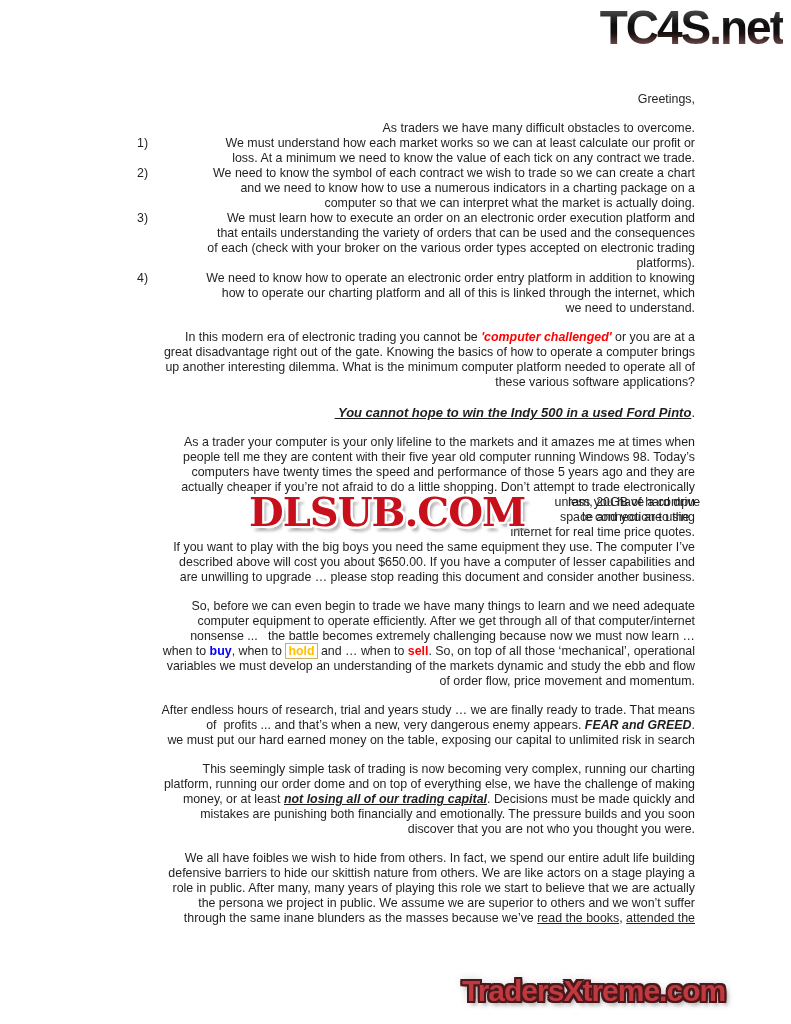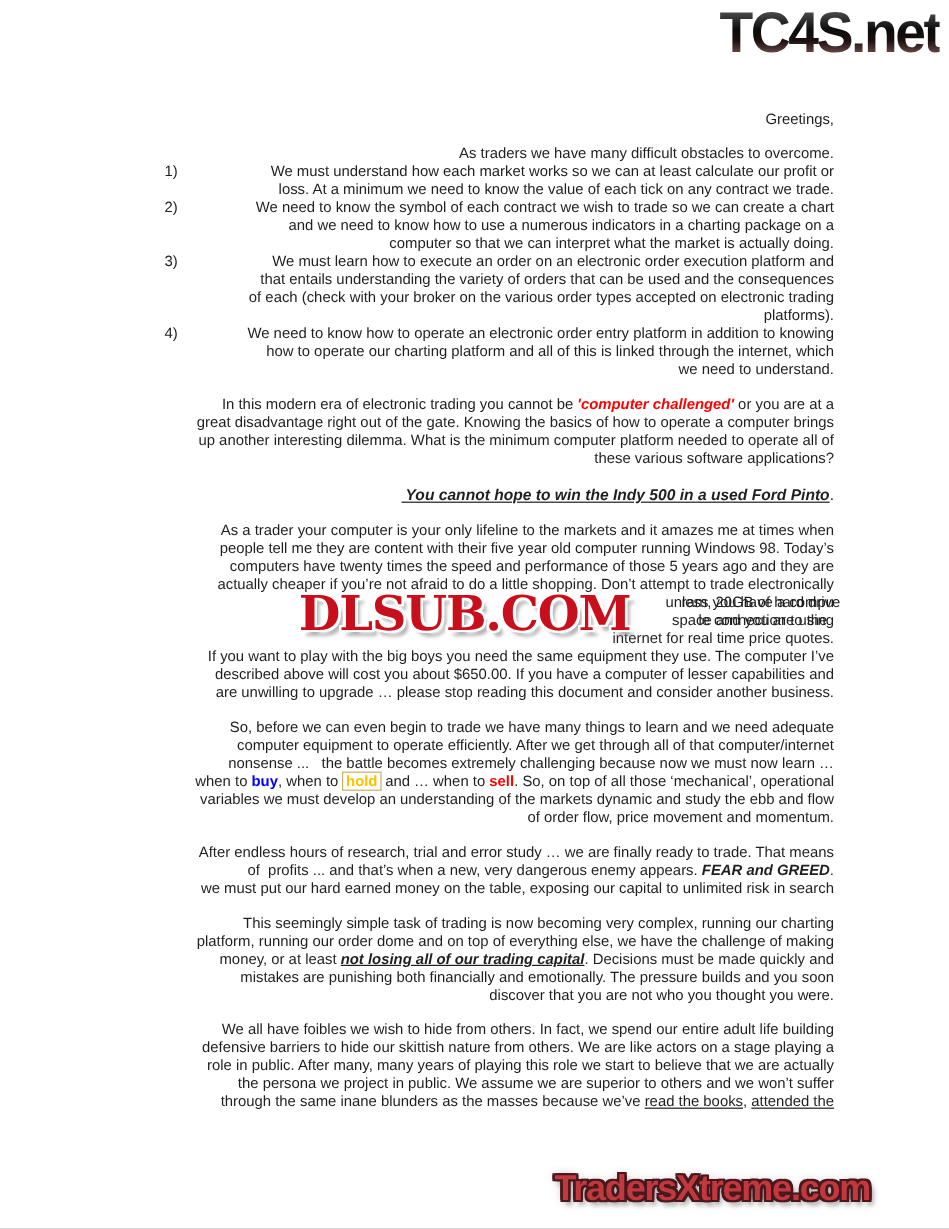--- a/index.html
+++ b/index.html
@@ -123,21 +123,21 @@
       </div>
       <div class="block p">
         <div class="line"><span>So, before we can even begin to trade we have many things to learn and we need adequate</span></div>
         <div class="line"><span>computer equipment to operate efficiently. After we get through all of that computer/internet</span></div>
         <div class="line"><span>nonsense ...   the battle becomes extremely challenging because now we must now learn …</span></div>
         <div class="line"><span>when to </span><span class="buy">buy</span><span>, when to </span><span class="hold">hold</span><span> and … when to </span><span class="sell">sell</span><span>. So, on top of all those ‘mechanical’, operational</span></div>
         <div class="line"><span>variables we must develop an understanding of the markets dynamic and study the ebb and flow</span></div>
         <div class="line"><span>of order flow, price movement and momentum.</span></div>
       </div>
       <div class="block p">
-        <div class="line"><span>After endless hours of research, trial and error study … we are finally ready to trade. That means</span></div>
+        <div class="line"><span>After endless hours of research, trial and years study … we are finally ready to trade. That means</span></div>
         <div class="line"><span>of  profits ... and that’s when a new, very dangerous enemy appears. </span><span class="bi">FEAR and GREED</span><span>.</span></div>
         <div class="line"><span>we must put our hard earned money on the table, exposing our capital to unlimited risk in search</span></div>
       </div>
       <div class="block p">
         <div class="line"><span>This seemingly simple task of trading is now becoming very complex, running our charting</span></div>
         <div class="line"><span>platform, running our order dome and on top of everything else, we have the challenge of making</span></div>
         <div class="line"><span>money, or at least </span><span class="biu">not losing all of our trading capital</span><span>. Decisions must be made quickly and</span></div>
         <div class="line"><span>mistakes are punishing both financially and emotionally. The pressure builds and you soon</span></div>
         <div class="line"><span>discover that you are not who you thought you were.</span></div>
       </div>

